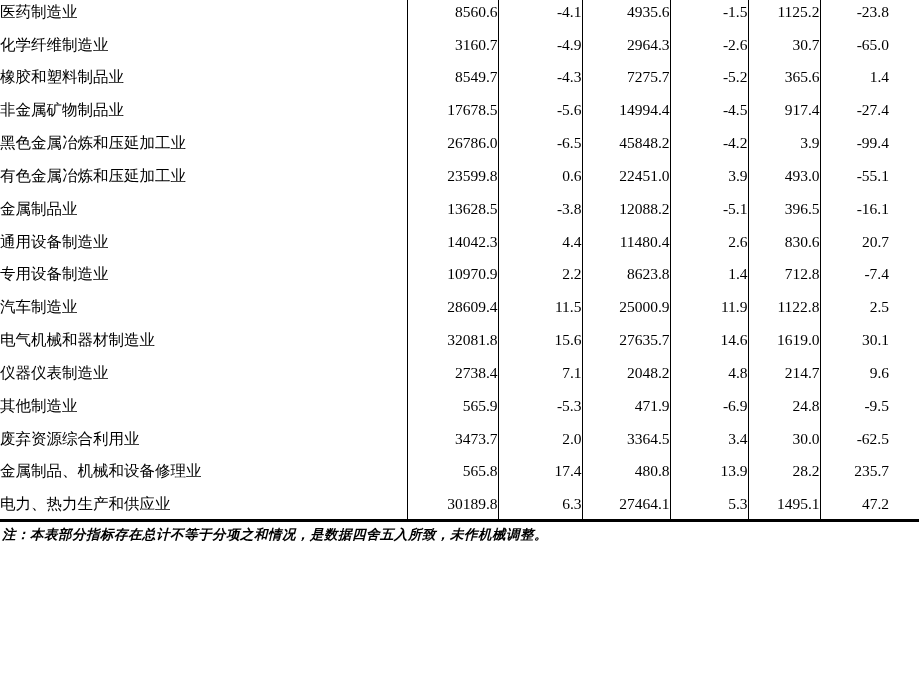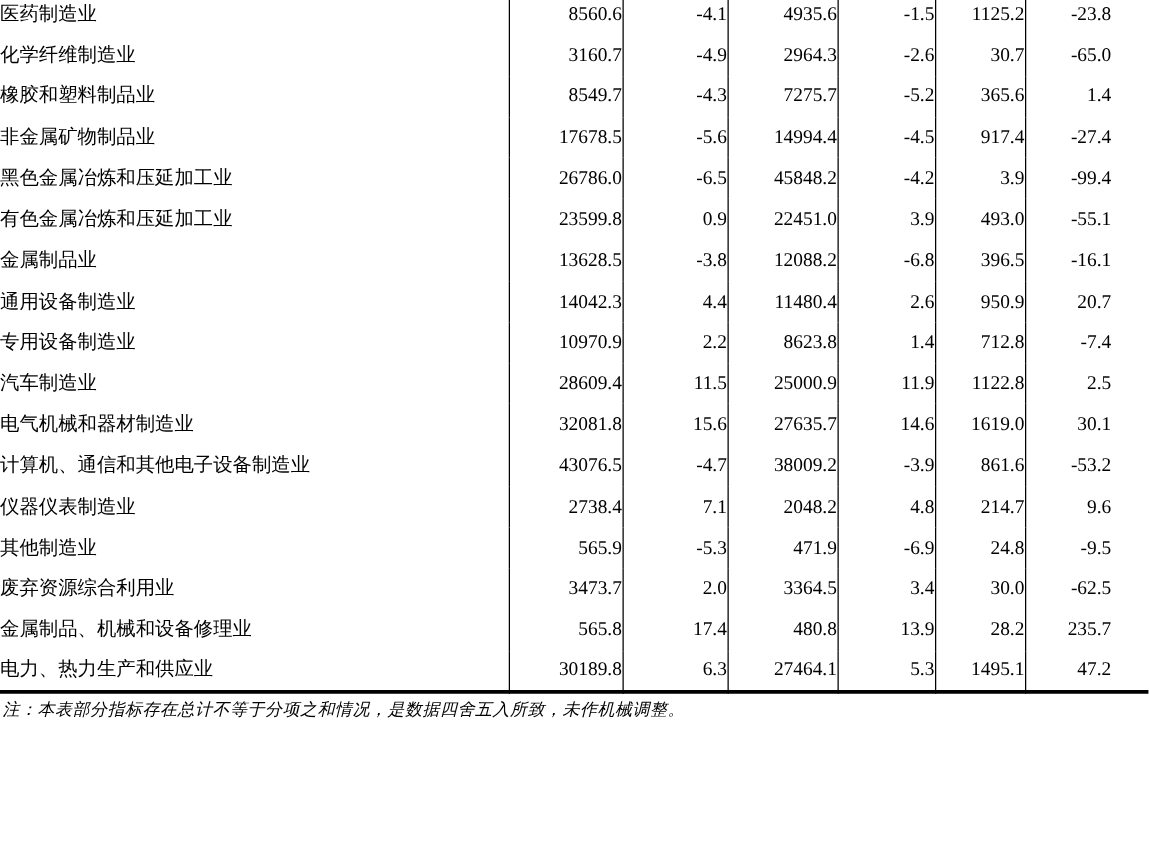--- a/index.html
+++ b/index.html
@@ -43,20 +43,21 @@
   }
   td.num-cell.last { padding-right: 30px; }
   .footnote {
     margin-top: 4px;
     margin-left: 2px;
     font-size: 13.5px;
     font-style: italic;
     font-family: "Liberation Serif", "DejaVu Serif", serif;
     color: #000;
     letter-spacing: 0.5px;
+    font-weight: bold;
   }
 </style>
 </head>
 <body>
 
 <div class="page">
   <table class="data-table">
     <colgroup>
       <col style="width:407px">
       <col style="width:91px">
@@ -108,42 +109,42 @@
           <td class="num-cell">26786.0</td>
           <td class="num-cell">-6.5</td>
           <td class="num-cell">45848.2</td>
           <td class="num-cell">-4.2</td>
           <td class="num-cell">3.9</td>
           <td class="num-cell last">-99.4</td>
         </tr>
         <tr>
           <td class="name-cell">有色金属冶炼和压延加工业</td>
           <td class="num-cell">23599.8</td>
-          <td class="num-cell">0.9</td>
+          <td class="num-cell">0.6</td>
           <td class="num-cell">22451.0</td>
           <td class="num-cell">3.9</td>
           <td class="num-cell">493.0</td>
           <td class="num-cell last">-55.1</td>
         </tr>
         <tr>
           <td class="name-cell">金属制品业</td>
           <td class="num-cell">13628.5</td>
           <td class="num-cell">-3.8</td>
           <td class="num-cell">12088.2</td>
-          <td class="num-cell">-6.8</td>
+          <td class="num-cell">-5.1</td>
           <td class="num-cell">396.5</td>
           <td class="num-cell last">-16.1</td>
         </tr>
         <tr>
           <td class="name-cell">通用设备制造业</td>
           <td class="num-cell">14042.3</td>
           <td class="num-cell">4.4</td>
           <td class="num-cell">11480.4</td>
           <td class="num-cell">2.6</td>
-          <td class="num-cell">950.9</td>
+          <td class="num-cell">830.6</td>
           <td class="num-cell last">20.7</td>
         </tr>
         <tr>
           <td class="name-cell">专用设备制造业</td>
           <td class="num-cell">10970.9</td>
           <td class="num-cell">2.2</td>
           <td class="num-cell">8623.8</td>
           <td class="num-cell">1.4</td>
           <td class="num-cell">712.8</td>
           <td class="num-cell last">-7.4</td>
@@ -160,29 +161,20 @@
         <tr>
           <td class="name-cell">电气机械和器材制造业</td>
           <td class="num-cell">32081.8</td>
           <td class="num-cell">15.6</td>
           <td class="num-cell">27635.7</td>
           <td class="num-cell">14.6</td>
           <td class="num-cell">1619.0</td>
           <td class="num-cell last">30.1</td>
         </tr>
         <tr>
-          <td class="name-cell">计算机、通信和其他电子设备制造业</td>
-          <td class="num-cell">43076.5</td>
-          <td class="num-cell">-4.7</td>
-          <td class="num-cell">38009.2</td>
-          <td class="num-cell">-3.9</td>
-          <td class="num-cell">861.6</td>
-          <td class="num-cell last">-53.2</td>
-        </tr>
-        <tr>
           <td class="name-cell">仪器仪表制造业</td>
           <td class="num-cell">2738.4</td>
           <td class="num-cell">7.1</td>
           <td class="num-cell">2048.2</td>
           <td class="num-cell">4.8</td>
           <td class="num-cell">214.7</td>
           <td class="num-cell last">9.6</td>
         </tr>
         <tr>
           <td class="name-cell">其他制造业</td>

